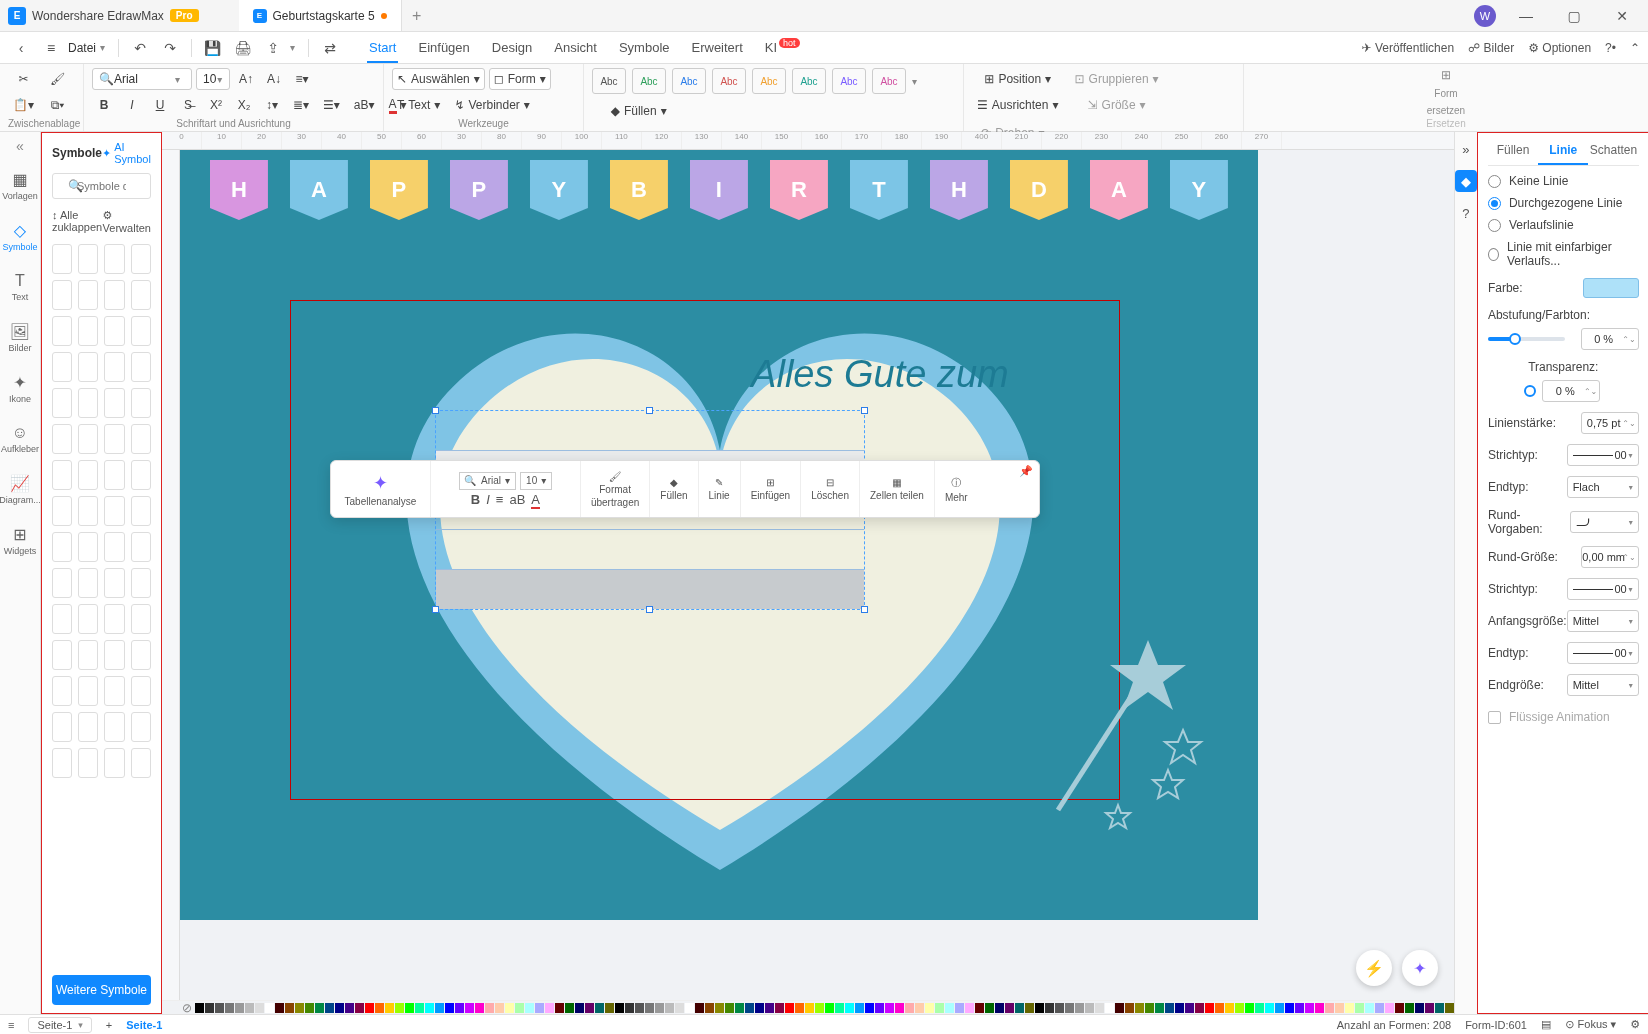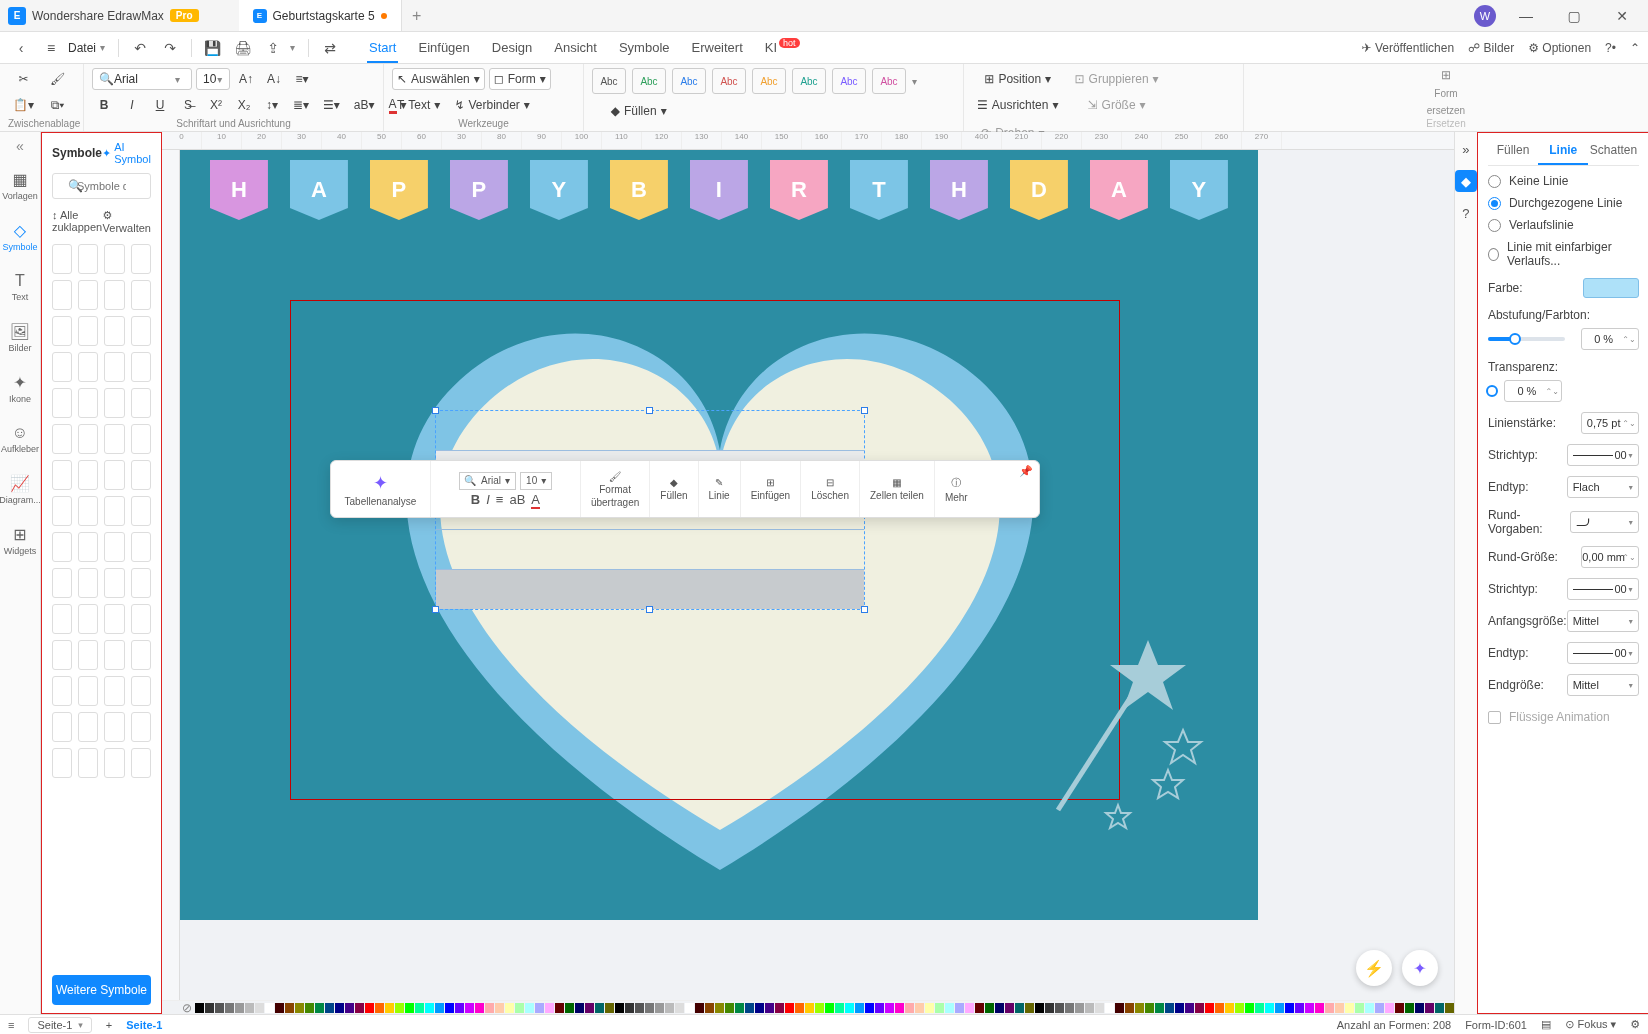--- a/index.html
+++ b/index.html
@@ -480,21 +480,21 @@
               <div class="flag c8">R</div>
               <div class="flag c9">T</div>
               <div class="flag c10">H</div>
               <div class="flag c11">D</div>
               <div class="flag c12">A</div>
               <div class="flag c13">Y</div>
             </div>
           <div class="heart-outer"></div>
           <div class="heart-inner"></div>
           <div class="greeting">
-            <br>
+            <span>Alles Gute zum</span><br>
           </div>
           <div class="selection"></div>
           <div class="table-sel">
             <div class="table-rows">
               <div class="trow"></div>
                 <div class="trow"></div>
                 <div class="trow"></div>
                 <div class="trow"></div>
                 <div class="trow"></div>
             </div>
@@ -745,21 +745,21 @@
       <span class="prop-label">Abstufung/Farbton:</span>
       <div style="display:flex;align-items:center;gap:8px">
         <span class="slider">
             <span class="fill" style="width:30%"></span>
             <span class="thumb" style="left:28%"></span>
           </span>
         <span class="numbox">0 %</span>
       </div>
     </div>
 
-    <div class="prop-row" style="flex-direction:column;align-items:flex-start;gap:6px">
+    <div class="prop-row" style="flex-direction:column;align-items:center;gap:6px">
       <span class="prop-label">Transparenz:</span>
       <div style="display:flex;align-items:center;gap:8px">
         <span class="slider">
             <span class="fill" style="width:0"></span>
             <span class="thumb" style="left:-2px"></span>
           </span>
         <span class="numbox">0 %</span>
       </div>
     </div>
 

